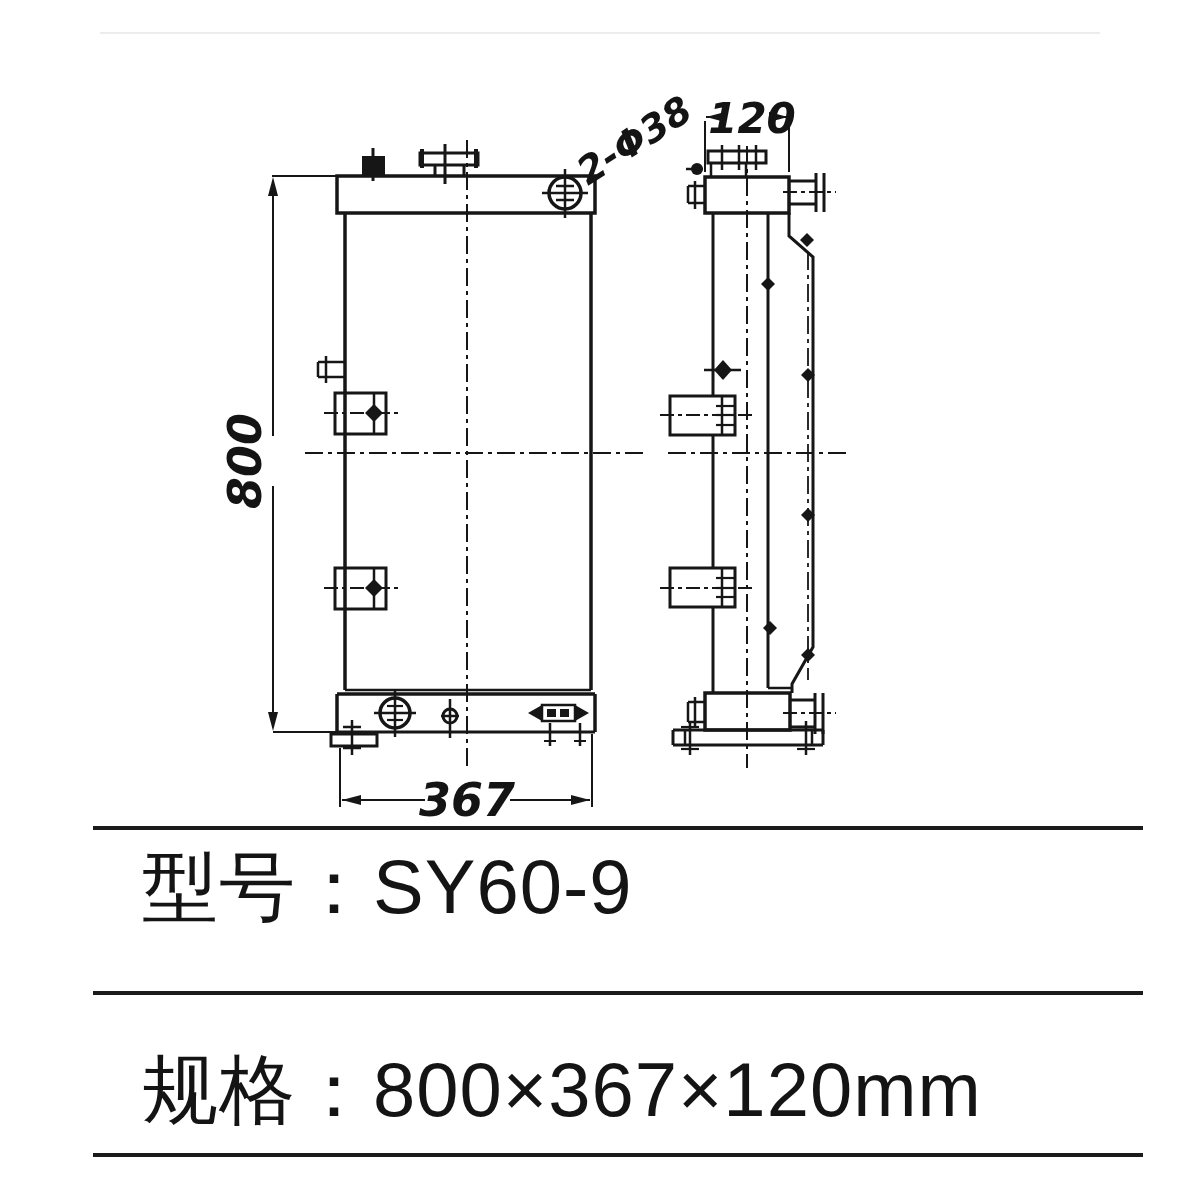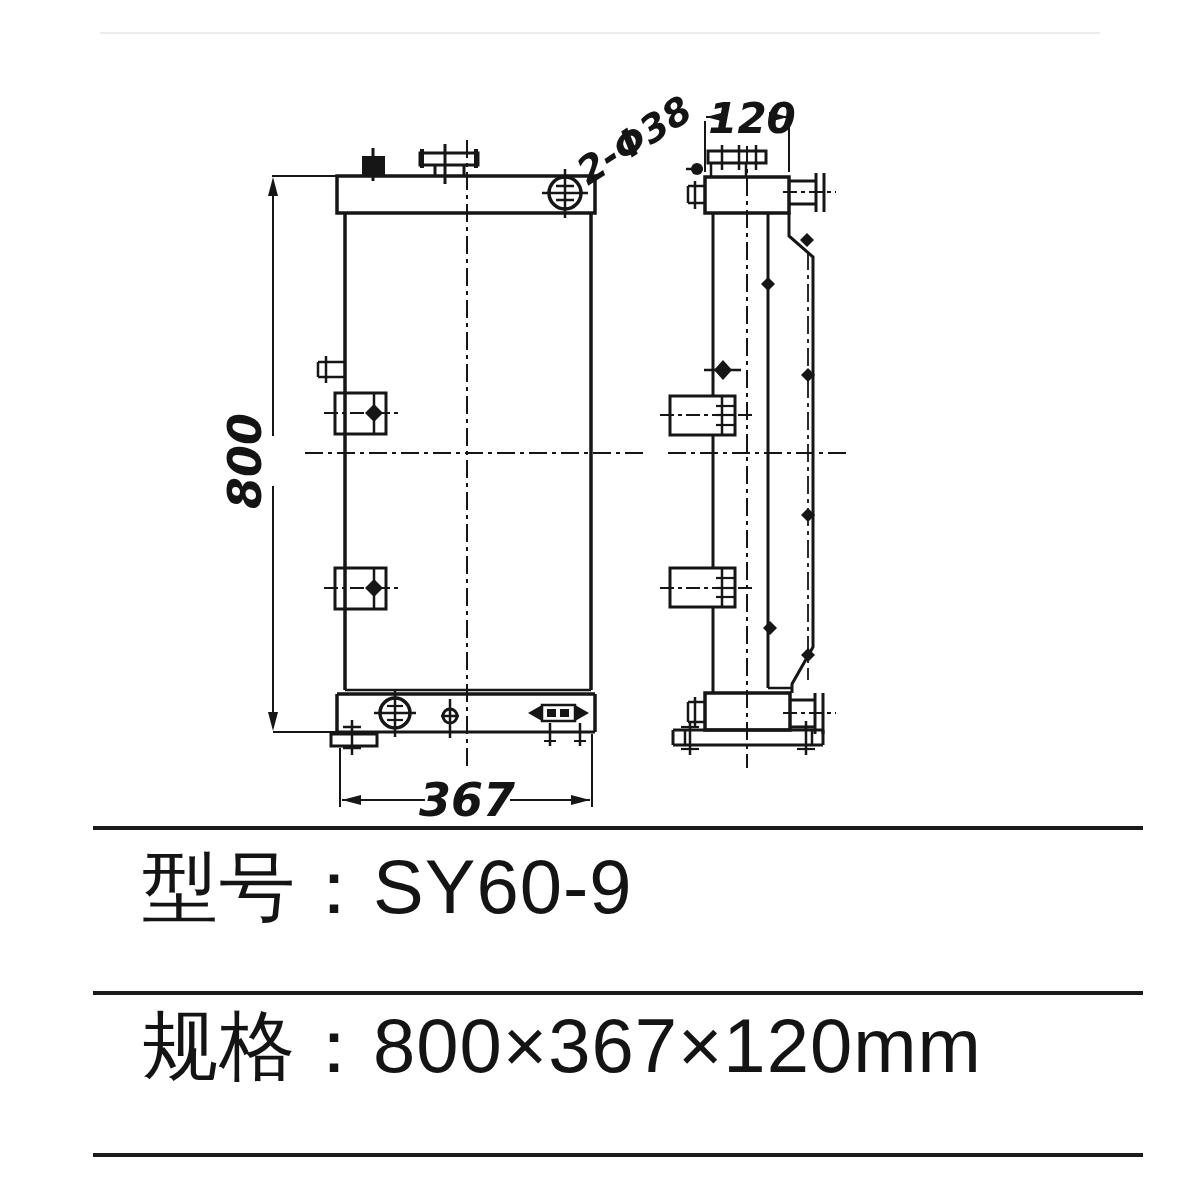--- a/index.html
+++ b/index.html
@@ -11,21 +11,21 @@
   .sep{position:absolute;left:93px;width:1050px;height:4px;background:#1b1b1b;}
   .sep.s1{top:826px;}
   .sep.s2{top:991px;}
   .sep.s3{top:1153px;}
   .faint-rule{position:absolute;left:100px;top:32px;width:1000px;height:2px;background:#ececec;}
   .spec-row{
     position:absolute;left:142px;display:flex;align-items:center;
     color:#141414;font-size:76px;letter-spacing:1px;white-space:nowrap;
   }
   .spec-row.r1{top:830px;height:117px;align-items:center;}
-  .spec-row.r2{top:989px;height:116px;}
+  .spec-row.r2{top:1033px;height:116px;}
   .dim-text{
     font-family:"DejaVu Sans","Liberation Sans",sans-serif;
     font-style:italic;font-weight:bold;fill:#141414;
   }
 </style>
 </head>
 <body>
 
 <div class="sheet">
 

